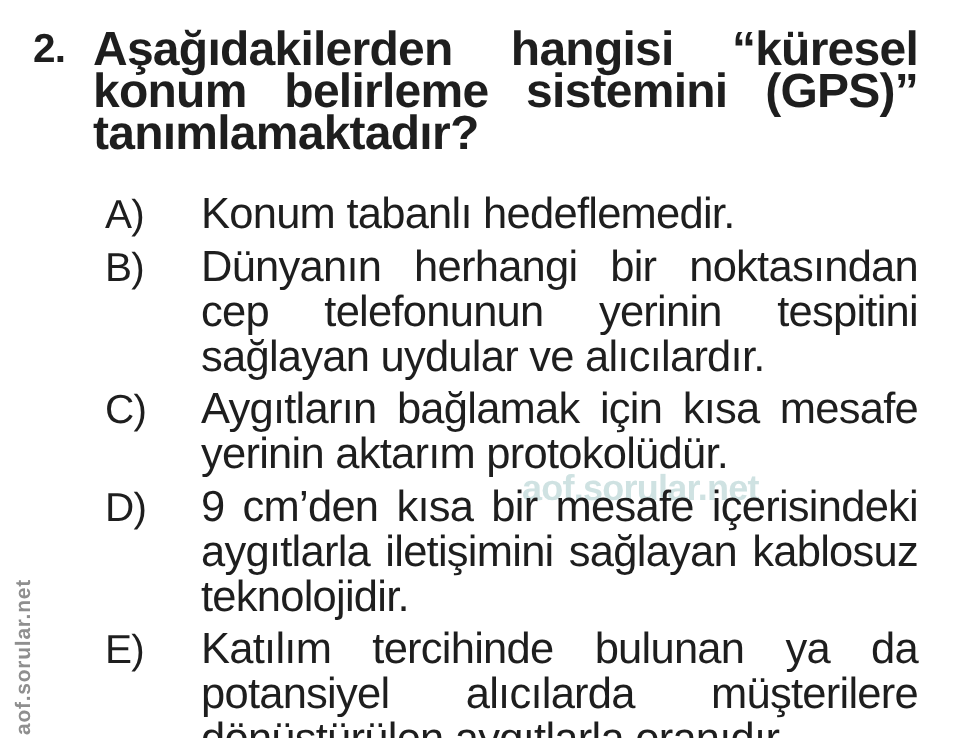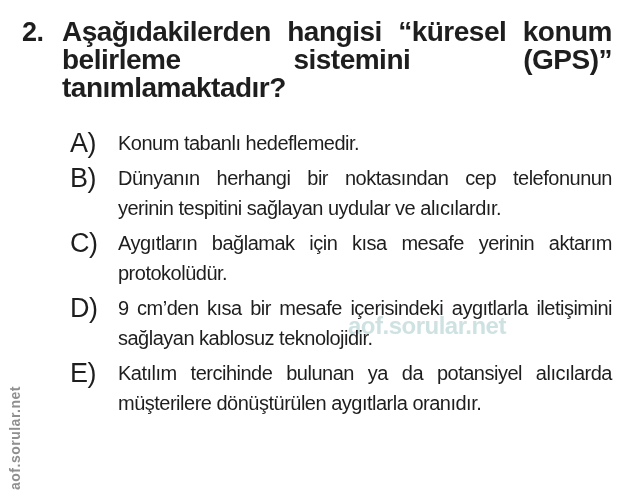--- a/index.html
+++ b/index.html
@@ -31,21 +31,21 @@
   .q-number {
     flex: 0 0 40px;
     font-weight: bold;
     font-size: 27px;
     line-height: 28px;
     letter-spacing: -0.5px;
   }
   .q-text {
     flex: 1 1 auto;
     font-weight: bold;
-    font-size: 28px;
+    font-size: 32px;
     line-height: 28px;
     letter-spacing: -0.5px;
     text-align: justify;
     text-align-last: left;
   }
 
   
   .options {
     position: relative;
     z-index: 1;
@@ -57,25 +57,26 @@
     margin-bottom: 5px;
   }
   .opt-letter {
     flex: 0 0 48px;
     font-size: 27px;
     line-height: 30px;
     letter-spacing: -0.5px;
   }
   .opt-text {
     flex: 1 1 auto;
-    font-size: 20px;
+    font-size: 29px;
     line-height: 30px;
     letter-spacing: -0.5px;
     text-align: justify;
     text-align-last: left;
+    margin-left: 16px;
   }
 
   
   .wm-center {
     position: absolute;
     left: 348px;
     top: 312px;
     z-index: 0;
     font-weight: bold;
     font-size: 24px;

